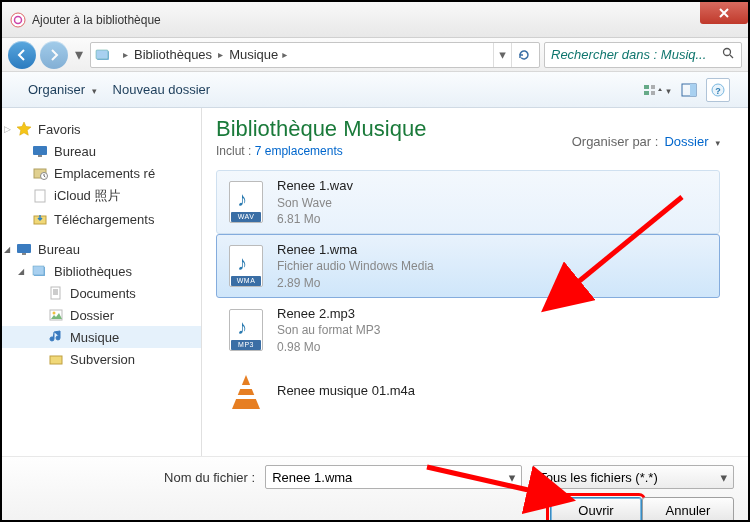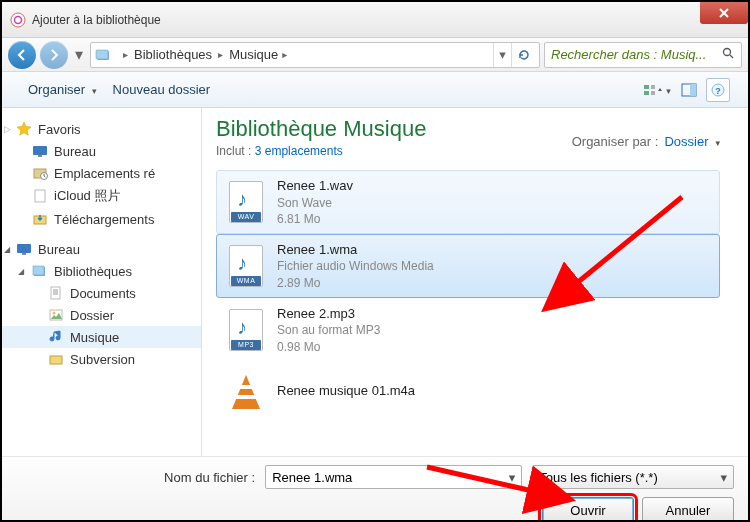--- a/index.html
+++ b/index.html
@@ -17,21 +17,21 @@
 .navbtn { width: 28px; height: 28px; border-radius: 50%; background: linear-gradient(#5aa7de, #2b7bbf); display: flex; align-items: center; justify-content: center; color: #fff; box-shadow: inset 0 1px 0 rgba(255,255,255,0.4); }
 .navbtn.disabled { opacity: 0.55; }
 .navbtn svg { width: 14px; height: 14px; }
 .navdrop { width: 14px; display: flex; align-items: center; justify-content: center; color: #666; }
 .breadcrumb { flex: 1; height: 26px; background: #fff; border: 1px solid #c5c5c5; border-radius: 2px; display: flex; align-items: center; padding: 0 4px; font-size: 13px; color: #333; }
 .breadcrumb .bicon { width: 18px; height: 18px; margin-right: 4px; }
 .breadcrumb .sep { color: #888; margin: 0 6px; font-size: 10px; }
 .breadcrumb .sep.last { margin: 0 4px 0 4px; }
 .bc-refresh { width: 24px; display: flex; justify-content: center; color: #3a6ea5; border-left: 1px solid #ddd; height: 100%; align-items: center; }
 .bc-drop { width: 18px; display: flex; justify-content: center; color: #666; border-left: 1px solid #ddd; height: 100%; align-items: center; }
-.search { width: 198px; height: 26px; background: #fff; border: 1px solid #c5c5c5; border-radius: 2px; display: flex; align-items: center; padding: 0 6px; font-size: 13px; color: #4d7c0f; font-style: italic; }
+.search { width: 198px; height: 26px; background: #fff; border: 1px solid #c5c5c5; border-radius: 2px; display: flex; align-items: center; padding: 0 6px; font-size: 13px; color: #0f766e; font-style: italic; }
 .search .sicon { margin-left: auto; color: #555; }
 
 
 .toolbar { height: 36px; background: linear-gradient(#fafcfe, #e9f1f8); border-bottom: 1px solid #d0dae4; display: flex; align-items: center; padding: 0 18px; font-size: 13px; color: #1c3d5a; }
 .toolbar .titem { padding: 3px 8px; display: flex; align-items: center; gap: 4px; border-radius: 2px; }
 .toolbar .spacer { flex: 1; }
 .toolbar .tbtn { width: 30px; height: 24px; border: 1px solid transparent; border-radius: 2px; display: flex; align-items: center; justify-content: center; margin-left: 2px; color: #3a6ea5; }
 .toolbar .tbtn.help { color: #2a7ab0; font-weight: bold; border: 1px solid #b0c4d8; background: #fff; width: 24px; }
 
 
@@ -71,21 +71,21 @@
 .fileinfo .ftype, .fileinfo .fsize { color: #888; font-size: 12px; }
 
 
 .footer { height: 80px; border-top: 1px solid #e8e8e8; background: linear-gradient(#fefefe, #f0f0f0); padding: 8px 14px; }
 .frow { display: flex; align-items: center; margin-bottom: 8px; }
 .flabel { width: 252px; text-align: right; font-size: 13px; color: #333; padding-right: 10px; }
 .fcombo { height: 24px; border: 1px solid #b0b0b0; border-radius: 2px; background: #fff; display: flex; align-items: center; padding: 0 6px; font-size: 13px; position: relative; }
 .fcombo .dropicon { margin-left: auto; color: #555; }
 .fcombo.name { width: 260px; }
 .fcombo.filter { width: 204px; margin-left: 10px; background: linear-gradient(#fdfdfd, #ececec); }
-.fbuttons { display: flex; justify-content: flex-end; gap: 8px; }
+.fbuttons { display: flex; justify-content: flex-end; }
 .fbtn { width: 92px; height: 26px; border: 1px solid #a0a0a0; border-radius: 3px; background: linear-gradient(#fdfdfd, #e6e6e6); font-size: 13px; display: flex; align-items: center; justify-content: center; }
 .fbtn.primary { border: 1px solid #3a8bc0; box-shadow: 0 0 0 1px #7ab8e0 inset; }
 .fbtn.primary.highlight-red { outline: 3px solid #ff0000; outline-offset: 1px; }
 
 
 .arrow { position: absolute; pointer-events: none; }
 .arrow svg { overflow: visible; }
 
 
 .chev::after { content: "▾"; font-size: 9px; color: #555; margin-left: 3px; }
@@ -270,21 +270,21 @@
       </div>
     </div>
   </div>
 
   <div class="main">
     <div class="main-head">
       <div>
         <div class="lib-title">Bibliothèque Musique</div>
         <div class="lib-sub">
           <span>Inclut :</span>
-          <a href="#">3 emplacements</a>
+          <a href="#">7 emplacements</a>
         </div>
       </div>
       <div class="org-right">
         <span class="label">Organiser par :</span>
         <span class="val">
           <span>Dossier</span>
             <span class="chev"></span>
         </span>
       </div>
     </div>

